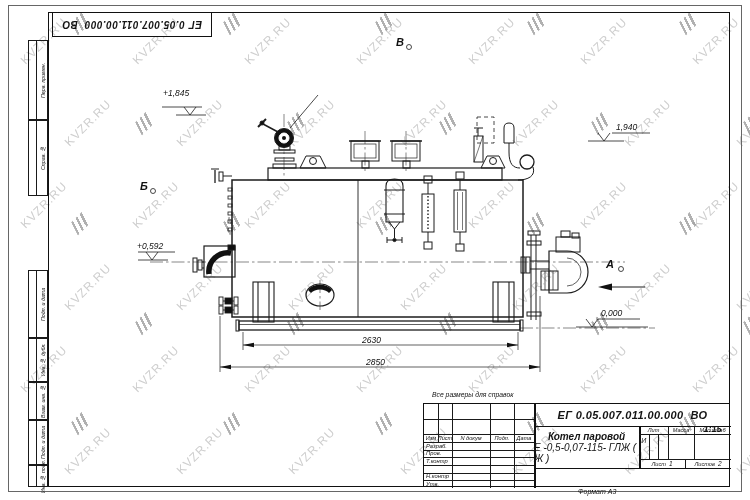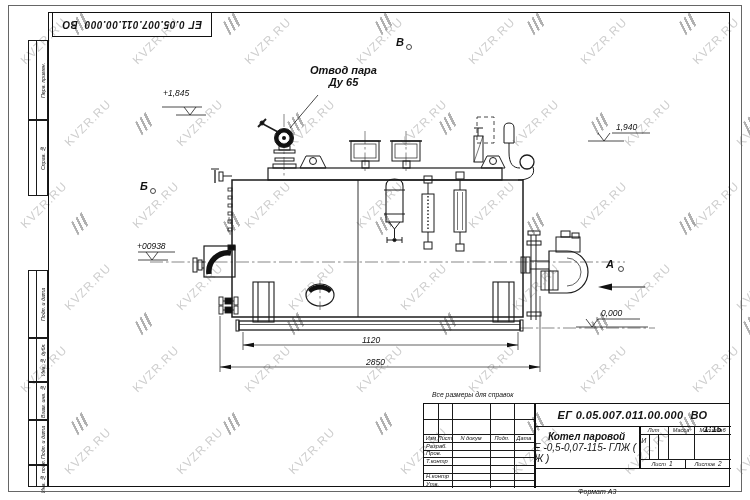--- a/index.html
+++ b/index.html
@@ -368,35 +368,31 @@
         <path d="M243,345 H518"></path>
         <polygon points="243,345 254,342.7 254,347.3" fill="#111" stroke="none"></polygon>
         <polygon points="518,345 507,342.7 507,347.3" fill="#111" stroke="none"></polygon>
         <path d="M220,367 H540"></path>
         <polygon points="220,367 231,364.7 231,369.3" fill="#111" stroke="none"></polygon>
         <polygon points="540,367 529,364.7 529,369.3" fill="#111" stroke="none"></polygon>
       </g>
     </g>
   </svg>
 
-  <div class="lbl callout" style="left:310px;top:64px;">
-    <div>Отвод пара</div>
-    <div>Ду 65</div>
-  </div>
 
   <div class="lbl view-letter" style="left:396px;top:36px;">В</div>
   <div class="lbl view-letter" style="left:140px;top:180px;">Б</div>
   <div class="lbl view-letter" style="left:606px;top:258px;">А</div>
 
   <div class="lbl elev" style="left:163px;top:88px;">+1,845</div>
   <div class="lbl elev" style="left:616px;top:122px;">1,940</div>
-  <div class="lbl elev" style="left:137px;top:241px;">+00938</div>
+  <div class="lbl elev" style="left:137px;top:241px;">+0,592</div>
   <div class="lbl elev" style="left:601px;top:308px;">0,000</div>
 
-  <div class="lbl dim" style="left:362px;top:335px;">1120</div>
+  <div class="lbl dim" style="left:362px;top:335px;">2630</div>
   <div class="lbl dim" style="left:366px;top:357px;">2850</div>
 
   <div class="lbl note" style="left:432px;top:391px;">Все размеры для справок</div>
   <div class="lbl format-note" style="left:578px;top:488px;">Формат А3</div>
 
   <div class="tb">
 
     <div class="vline" style="left:14px;top:0;height:38px;"></div>
     <div class="vline" style="left:28px;top:0;height:84px;"></div>
     <div class="vline" style="left:66px;top:0;height:84px;"></div>

